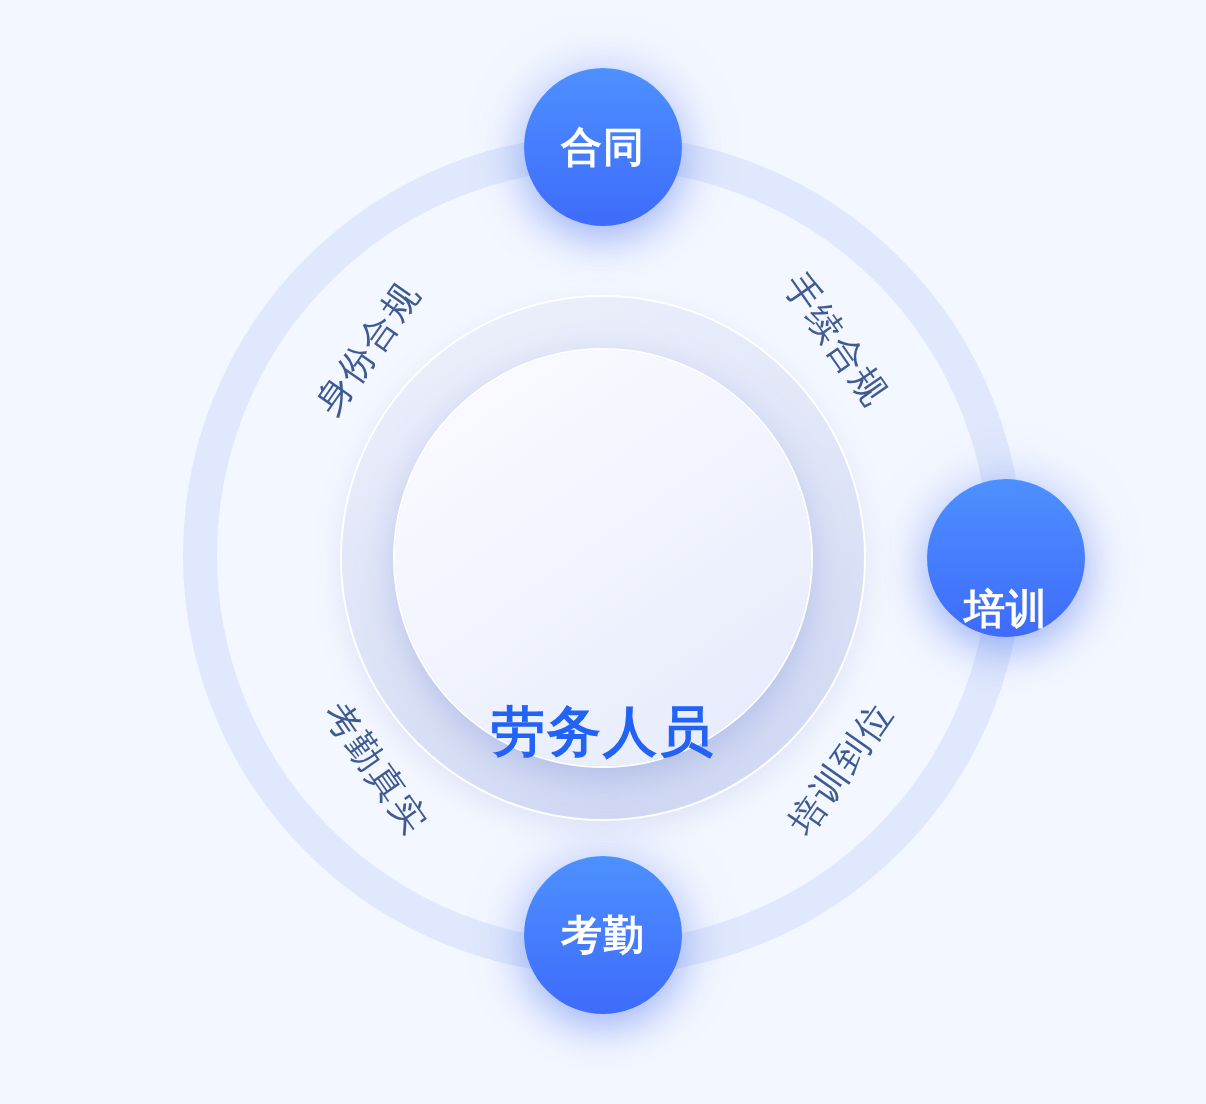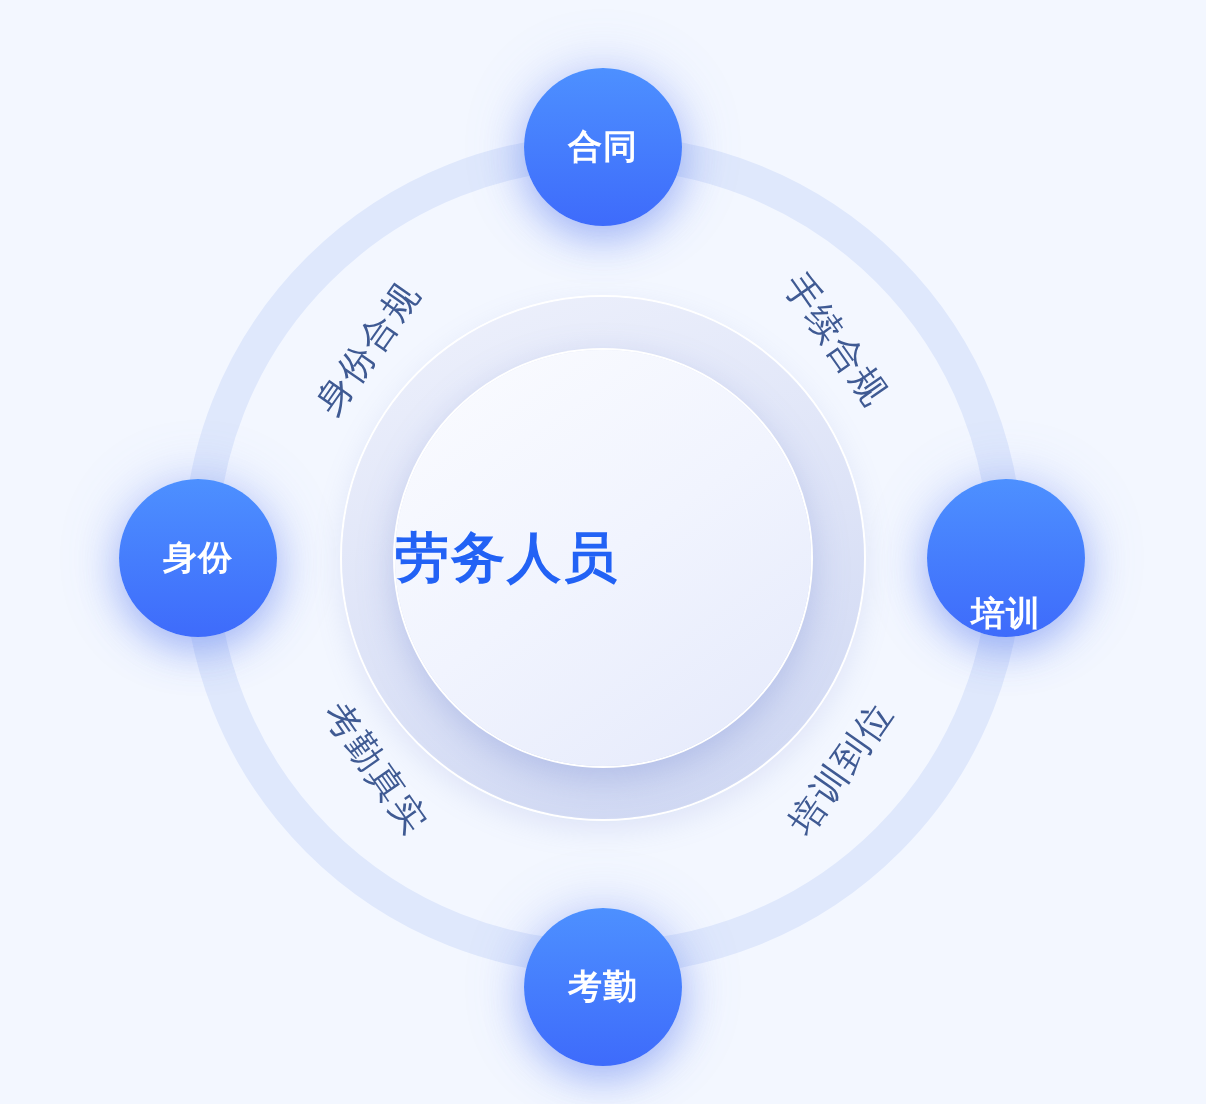--- a/index.html
+++ b/index.html
@@ -18,40 +18,40 @@
     border-radius: 50%;
     background: linear-gradient(160deg, #eef1fc 0%, #dde3f7 55%, #cdd6f2 100%);
     box-shadow: 0 0 0 2px #ffffff, 0 10px 30px rgba(120,140,210,0.18);
   }
   .core-inner {
     position: absolute;
     left: 395px; top: 350px; width: 416px; height: 416px;
     border-radius: 50%;
     background: linear-gradient(145deg, #fbfcff 0%, #f1f4fe 50%, #e4e9fb 100%);
     box-shadow: 0 0 0 2px #ffffff, 0 12px 36px rgba(110,130,205,0.35);
-    display: flex; align-items: flex-start; justify-content: center;
-    flex-direction: column;
+    display: flex; align-items: flex-end; justify-content: center;
+    flex-direction: row;
   }
   .core-title {
     color: #2262f5;
     font-weight: bold;
     font-size: 54px;
     line-height: 68px;
     text-align: center;
     letter-spacing: 2px;
   }
 
   .node {
     position: absolute;
     width: 158px; height: 158px;
     border-radius: 50%;
     background: linear-gradient(180deg, #4d90ff 0%, #3e6bfb 100%);
     box-shadow: 0 14px 38px rgba(70,110,240,0.38), 0 0 60px rgba(110,140,240,0.25);
     display: flex; align-items: center; justify-content: center;
-    color: #ffffff; font-weight: bold; font-size: 34px;
+    color: #ffffff; font-weight: bold; font-size: 41px;
     letter-spacing: 1px;
   }
 
   .arc-label {
     position: absolute;
     width: 180px; height: 44px;
     margin-left: -90px; margin-top: -22px;
     text-align: center;
     line-height: 44px;
     color: #3f5a93;
@@ -73,25 +73,22 @@
   <div class="core-inner">
     <div class="core-title">劳务人员</div>
   </div>
 
   <div class="node" style="left:524px; top:68px;">
     <span>合同</span>
   </div>
   <div class="node" style="left:927px; top:479px;align-items:flex-end;">
     <span>培训</span>
   </div>
-  <div class="node" style="left:524px; top:908px;">
+  <div class="node" style="left:524px; top:856px;">
     <span>考勤</span>
-  </div>
-  <div class="node" style="left:119px; top:479px;">
-    <span>身份</span>
   </div>
 
   <div class="arc-label" style="left:368px; top:348px; transform: rotate(-55deg);">身份合规</div>
   <div class="arc-label" style="left:836px; top:340px; transform: rotate(55deg);">手续合规</div>
   <div class="arc-label" style="left:841px; top:768px; transform: rotate(-55deg);">培训到位</div>
   <div class="arc-label" style="left:376px; top:768px; transform: rotate(55deg);">考勤真实</div>
 
 </div>
 
 </body></html>

